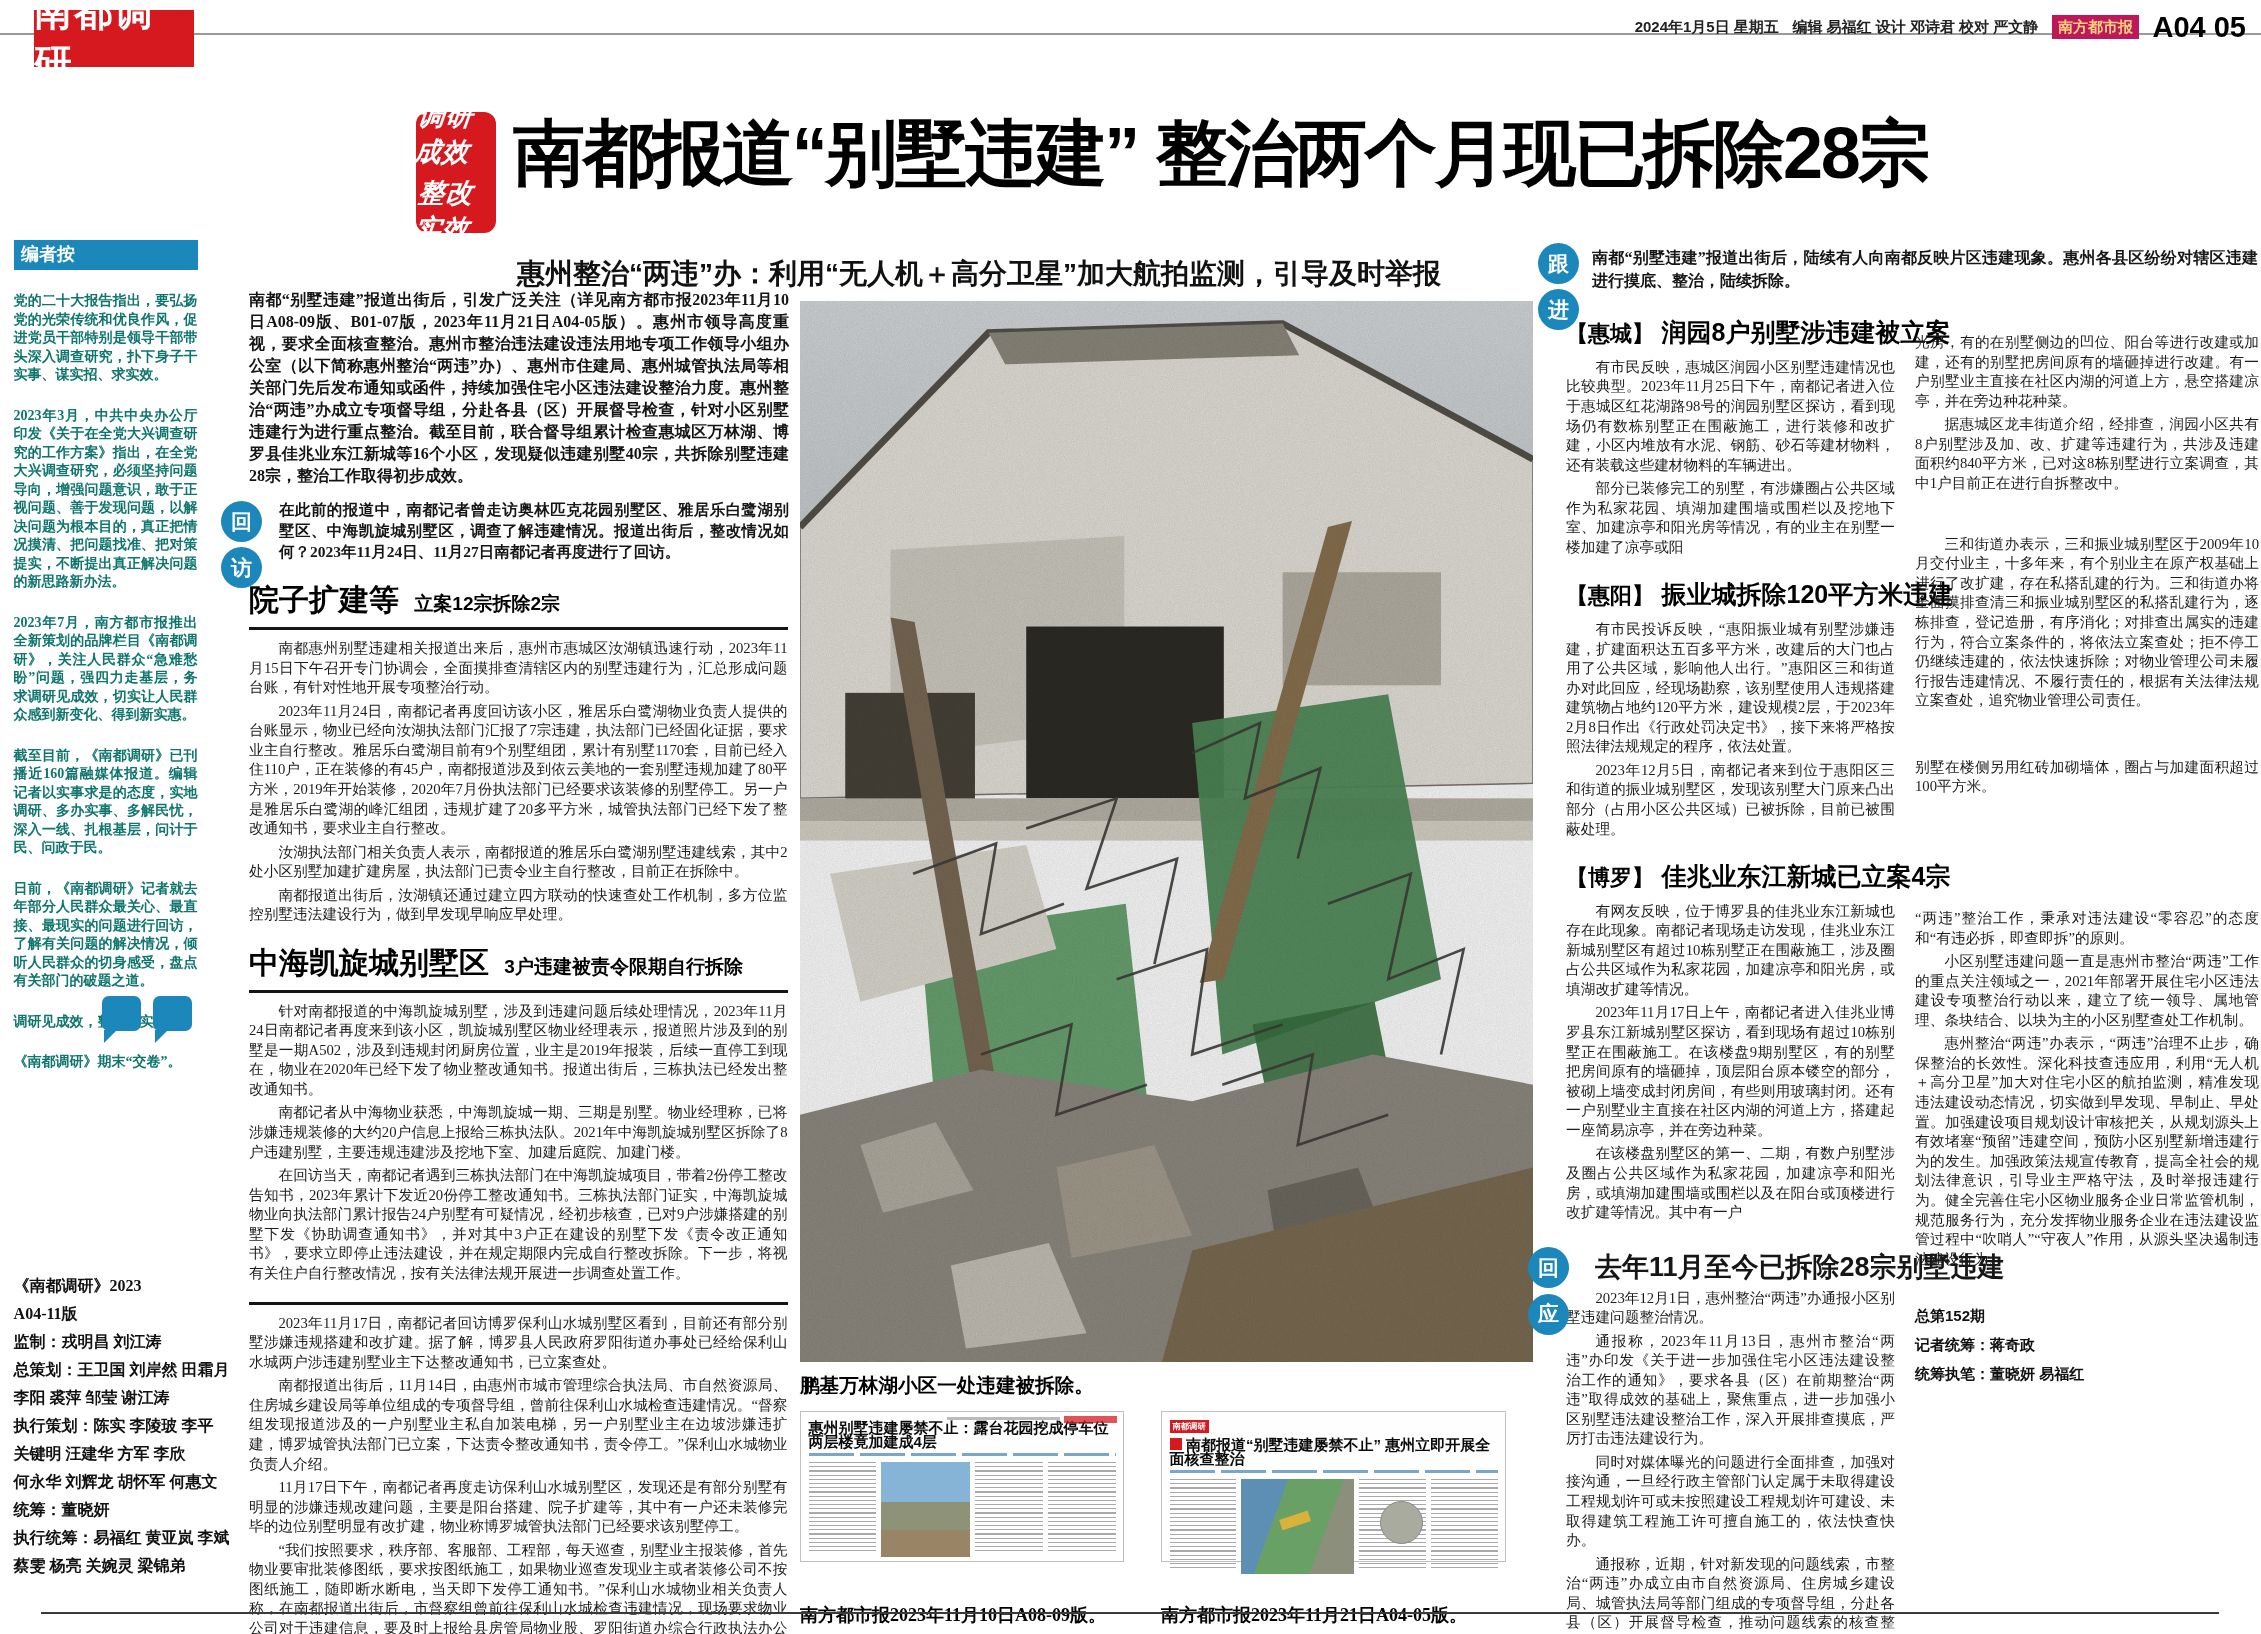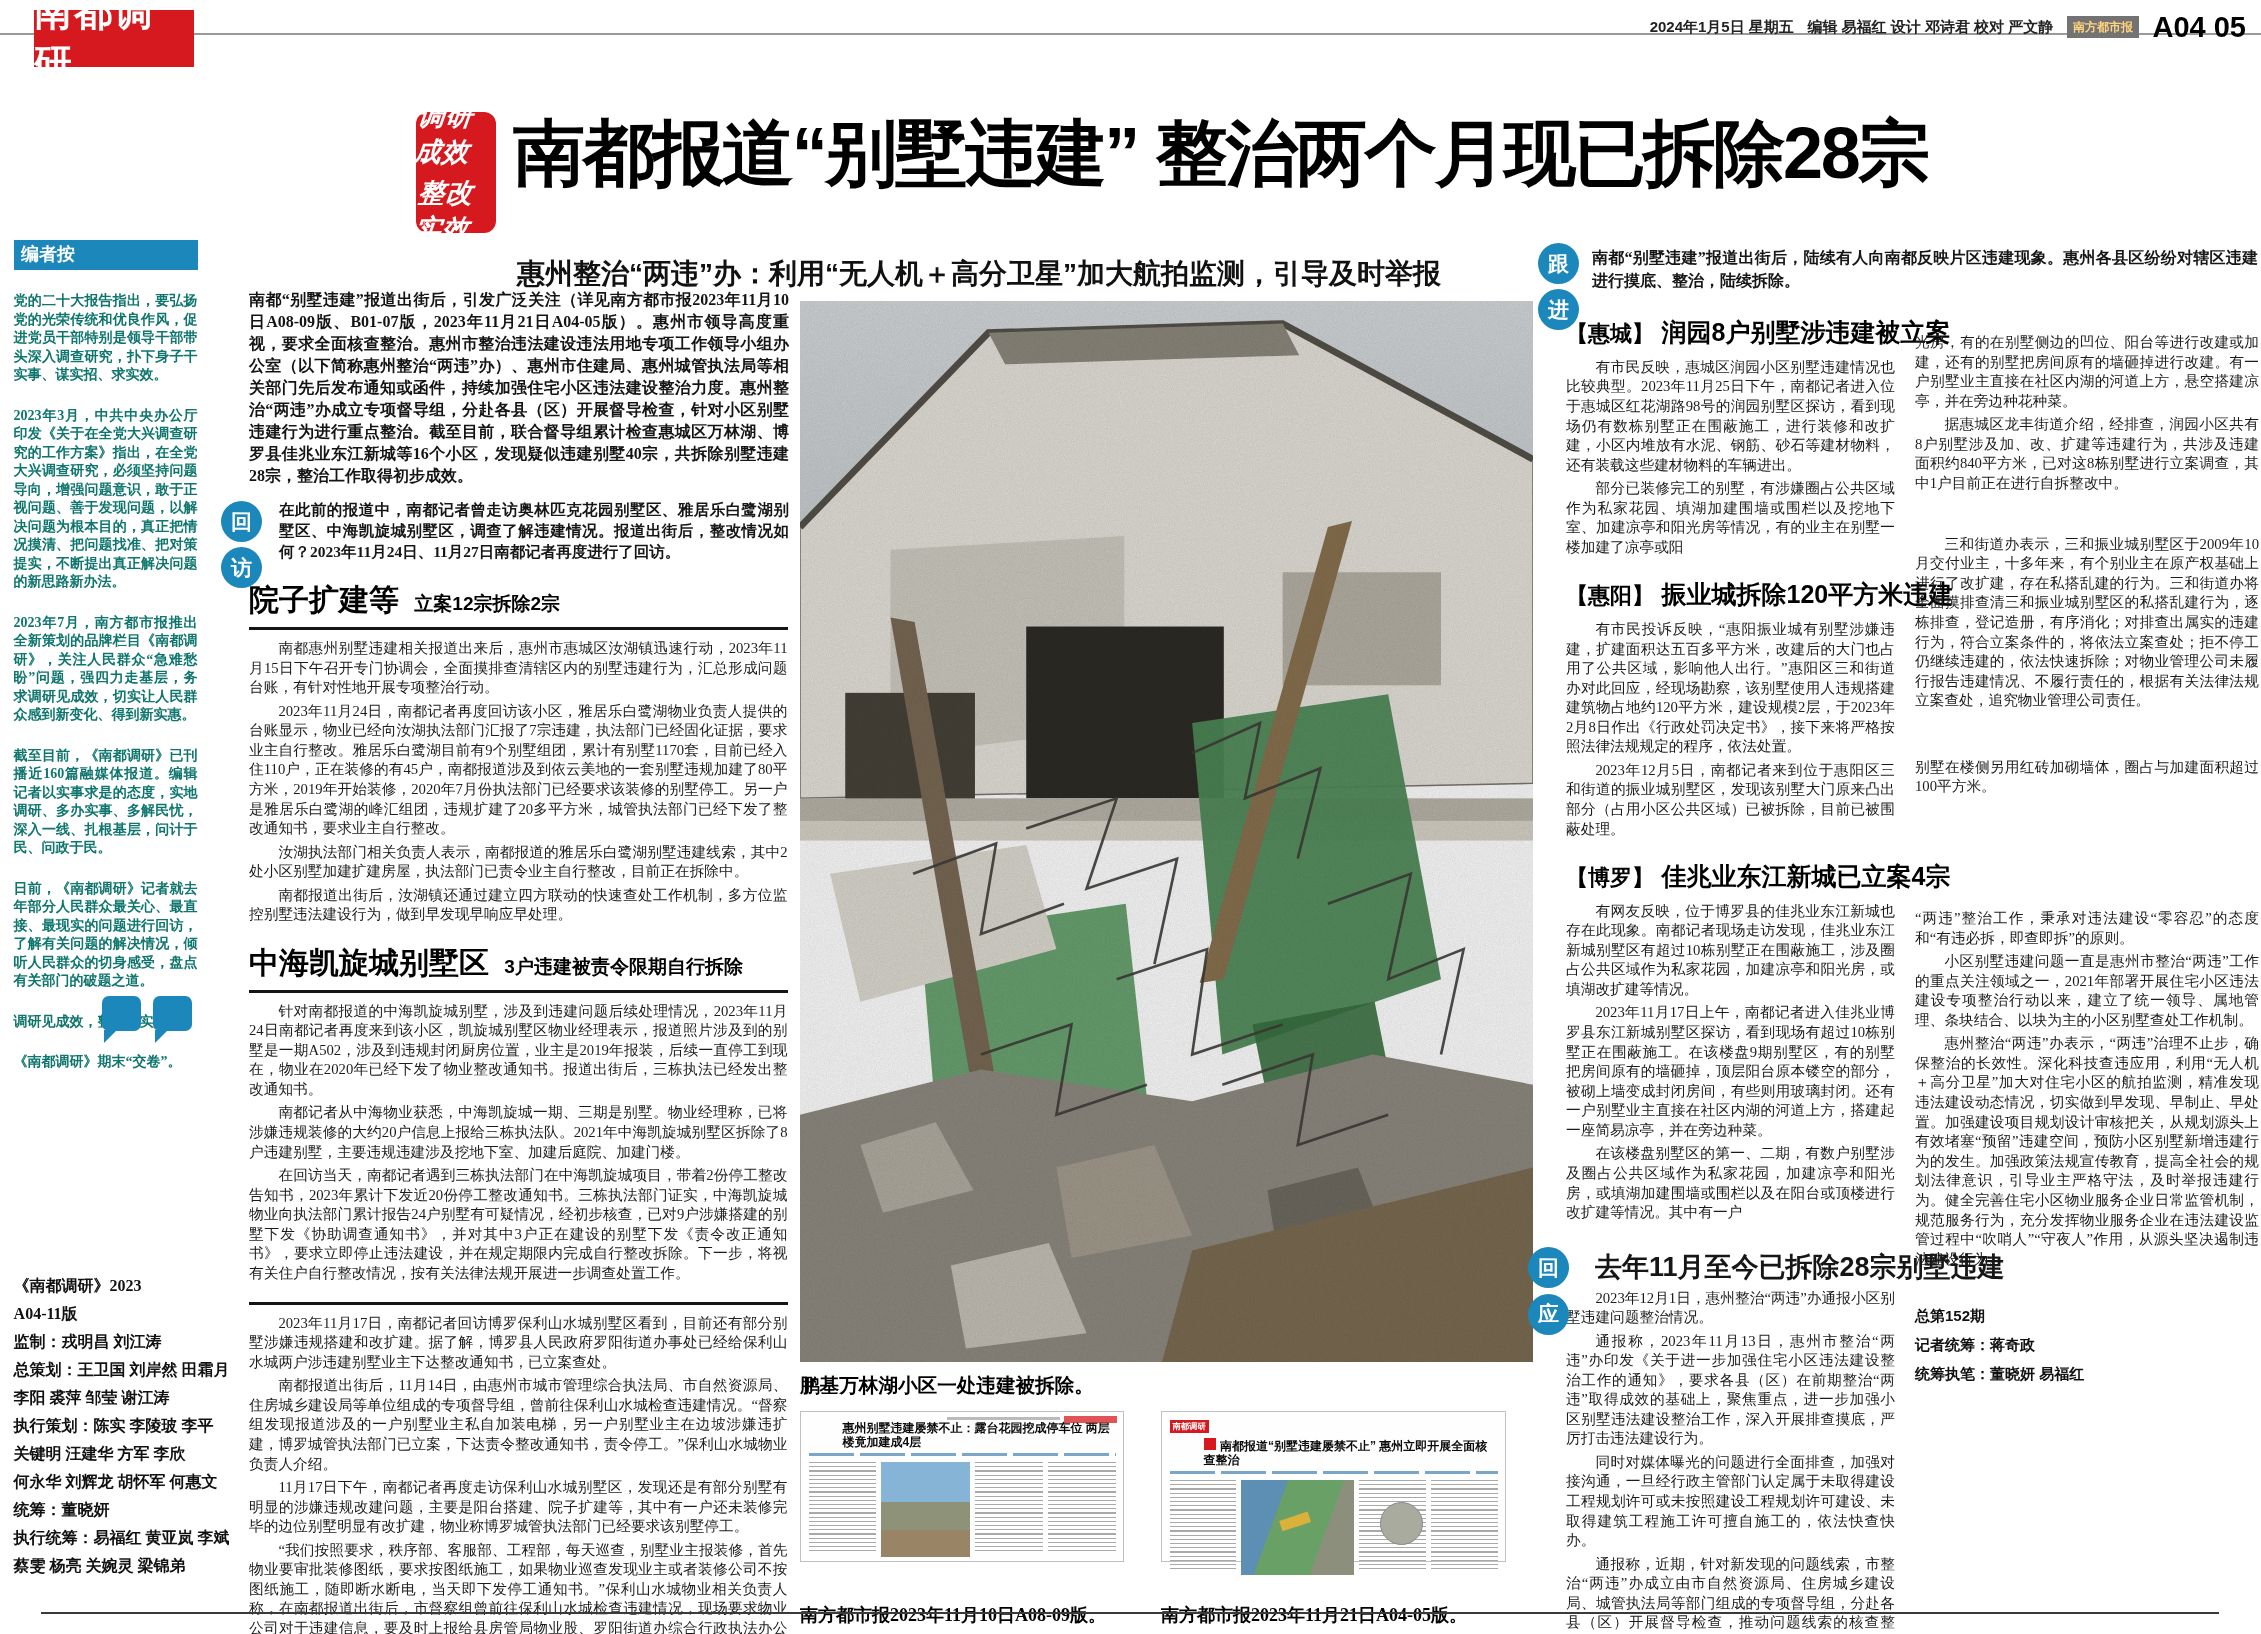--- a/index.html
+++ b/index.html
@@ -8,21 +8,21 @@
   .abs{position:absolute;}
   .sans{font-family:"Liberation Sans","DejaVu Sans",sans-serif;}
   .jus{text-align:justify;text-justify:inter-ideograph;}
 
   
   #topline{left:0;top:33px;width:2261px;height:1.5px;background:#9a9a9a;}
   #masthead{left:34px;top:9.8px;width:160px;height:57px;background:#d6191e;color:#fff;
             display:flex;align-items:center;justify-content:center;font-weight:900;font-size:38px;letter-spacing:2.3px;z-index:3;}
   #topright{right:15px;top:10.6px;display:flex;align-items:center;gap:13.6px;}
   .tr-txt{font-size:15px;color:#222;font-weight:bold;}
-  #paper-badge{background:#737373;color:#ffd37d;font-size:12px;font-weight:bold;padding:2.3px 6px;}
+  #paper-badge{background:#be185d;color:#ffd37d;font-size:15px;font-weight:bold;padding:2.3px 6px;}
   #pageno{font-size:29px;font-weight:900;color:#000;}
 
   
   #hbadge{left:416px;top:112px;width:80px;height:121px;background:#d6191e;border-radius:12px;color:#fff;
           display:flex;flex-direction:column;align-items:center;justify-content:center;gap:4.5px;}
   #hbadge span{font-weight:900;font-size:27px;font-style:italic;transform:skewX(-6deg);letter-spacing:0.8px;}
   #hbadge .reg{position:absolute;left:7.5px;bottom:3px;font-size:11.3px;font-style:normal;transform:none;font-weight:400;}
   #main-title{left:513px;top:106px;width:1507px;font-weight:900;font-size:72px;letter-spacing:-2.3px;color:#000;white-space:nowrap;}
   #sub-title{left:517px;top:255px;font-weight:900;font-size:28px;color:#111;white-space:nowrap;}
 
@@ -59,21 +59,21 @@
   #photo{left:800px;top:301px;width:733px;height:1061px;}
   #photo-caption{left:800px;top:1372px;font-weight:900;font-size:19.6px;color:#000;}
 
   
   .clip{top:1411px;height:151px;background:#fefefe;border:0.8px solid #c0c0c0;padding:6px 7.5px;box-sizing:border-box;}
   #clip1{left:800px;width:324px;}
   #clip2{left:1161px;width:345px;}
   .clip-mark{position:absolute;top:3.8px;right:6px;width:53px;height:6.8px;background:#d6191e;opacity:.75;}
   .clip-grayline{position:absolute;top:5.3px;right:63px;width:113px;height:3px;background:#bbb;}
   .clip-tag{display:inline-block;background:#d6191e;color:#fff;font-size:8.3px;font-weight:bold;padding:0.8px 3px;margin-bottom:2.3px;}
-  .clip-head{font-family:"Liberation Sans","DejaVu Sans",sans-serif;font-weight:900;font-size:12px;line-height:14.3px;color:#0a0a0a;margin-top:3px;margin-left:34px;}
+  .clip-head{font-family:"Liberation Sans","DejaVu Sans",sans-serif;font-weight:900;font-size:15px;line-height:14.3px;color:#0a0a0a;margin-top:3px;}
   .clip-sub{margin-top:3px;height:3.8px;background:repeating-linear-gradient(to right,#7aa7c9 0 45px,transparent 45px 51px);}
   .clip-body{display:flex;gap:5.3px;margin-top:5.3px;}
   .tcol{flex:1;height:89px;background:repeating-linear-gradient(to bottom,#a9a9a9 0 1.2px,transparent 1.2px 4.2px);}
   .cphoto1{width:89px;height:95px;background:linear-gradient(to bottom,#86b4d7 0 42%,#8e9279 42% 72%,#9a8466 72%);flex:none;}
   .cphoto2{position:relative;width:113px;height:95px;flex:none;
            background:linear-gradient(110deg,#5d8fb5 0 32%,#69a066 32% 70%,#8c8f7c 70%);}
   .cphoto2::after{content:"";position:absolute;left:39px;top:36px;width:30px;height:10.6px;background:#d9b13b;transform:rotate(-18deg);}
   .inset{position:absolute;right:3px;top:22.6px;width:41px;height:41px;border-radius:50%;background:#a9ab9e;border:0.8px solid #888;}
   .redsq{display:inline-block;width:12px;height:12px;background:#d6191e;margin-right:4.5px;}
   .clip-cap{top:1571px;font-weight:900;font-size:18px;color:#000;white-space:nowrap;margin-top:32px;}

